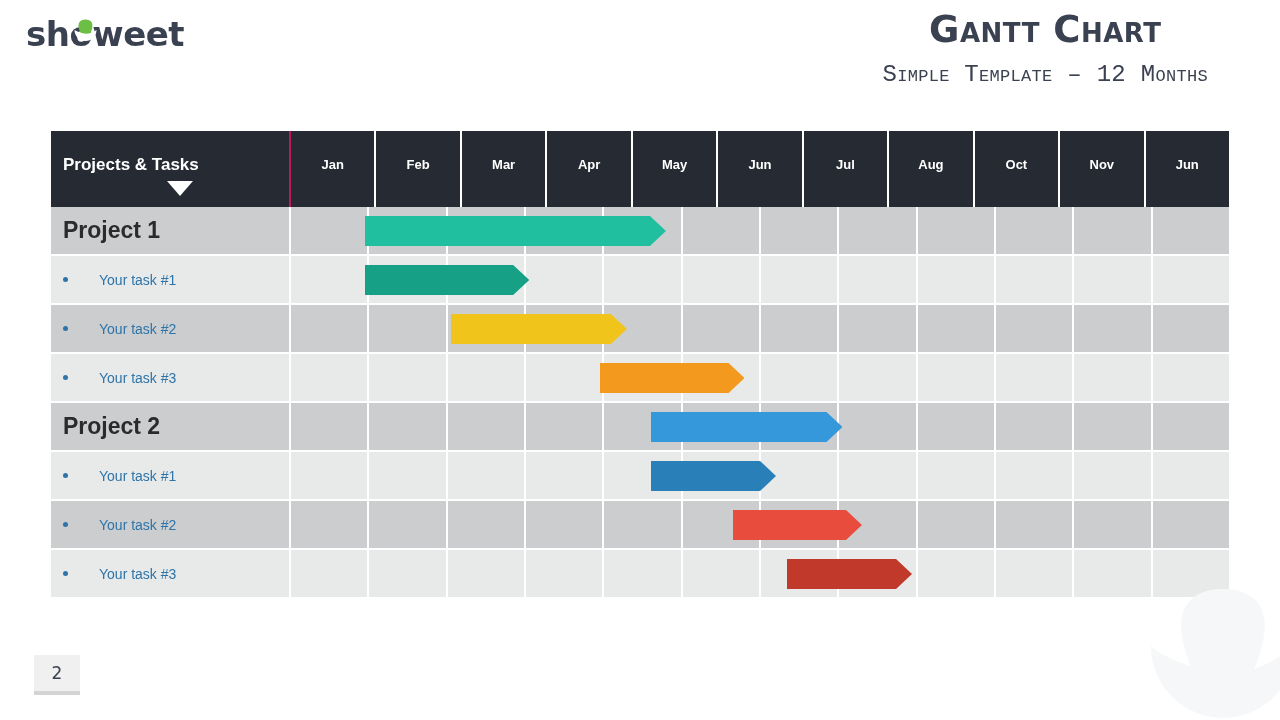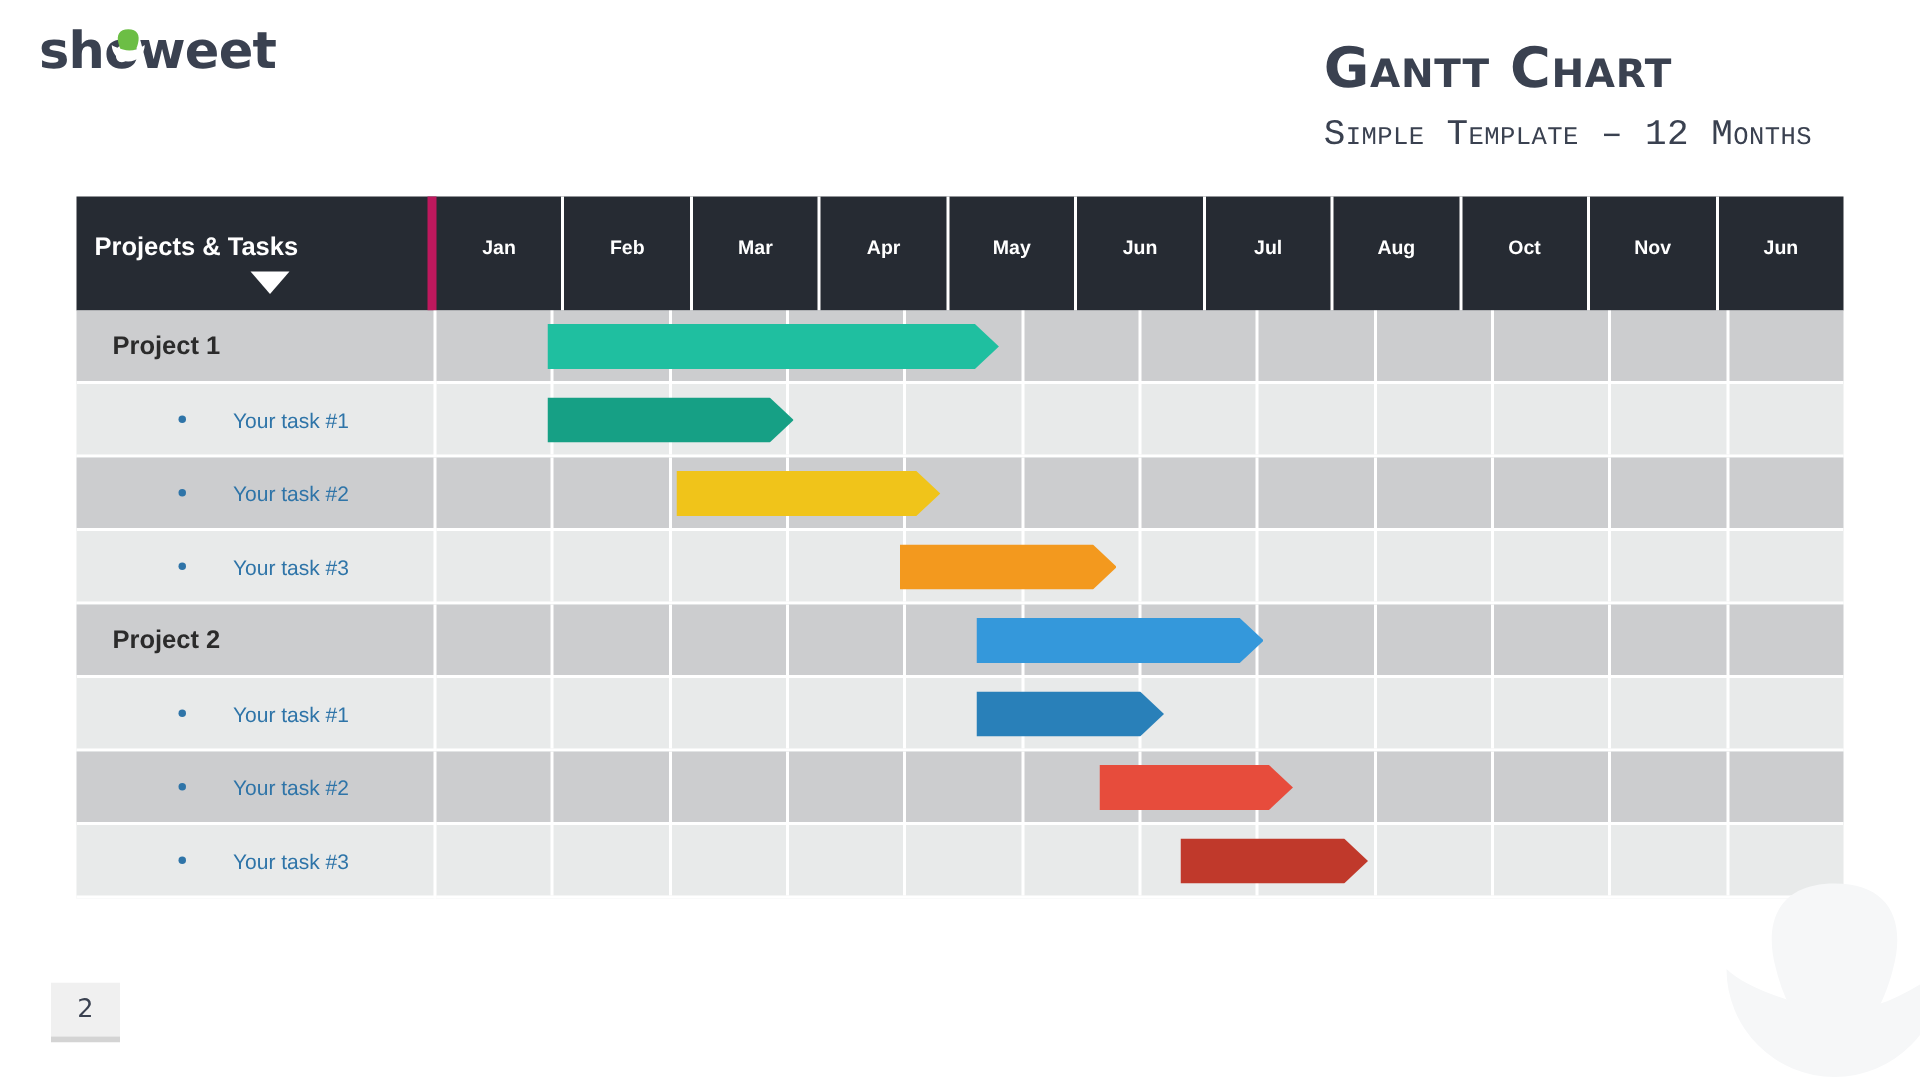--- a/index.html
+++ b/index.html
@@ -49,22 +49,22 @@
     left: 47px;
     top: 4px;
     width: 25px;
     height: 25px;
   }
 
   
   .title-block {
     position: absolute;
     right: 72px;
-    top: 24px;
-    text-align: left;
+    top: 8px;
+    text-align: center;
   }
   .slide-title {
     font-family: "DejaVu Sans", sans-serif;
     font-size: 37px;
     font-weight: bold;
     color: #3a4150;
     font-variant: small-caps;
     letter-spacing: 0.5px;
     line-height: 1.2;
     margin: 0;
@@ -92,21 +92,21 @@
     height: 76px;
   }
   .th-label {
     width: 240px;
     box-sizing: border-box;
     padding: 24px 0 0 12px;
     color: #ffffff;
     font-size: 17px;
     font-weight: bold;
     position: relative;
-    border-right: 6px solid #be185d;
+    border-right: 2px solid #be185d;
   }
   .th-caret {
     position: absolute;
     left: 116px;
     top: 50px;
     width: 0;
     height: 0;
     border-left: 13px solid transparent;
     border-right: 13px solid transparent;
     border-top: 15px solid #ffffff;
@@ -137,30 +137,29 @@
 
   .cell-label {
     width: 240px;
     box-sizing: border-box;
     display: flex;
     align-items: center;
     border-right: 2px solid #ffffff;
     border-bottom: 2px solid #ffffff;
   }
   .row.project .cell-label {
-    padding-left: 24px;
-    font-size: 17px;
+    padding-left: 12px;
+    font-size: 23px;
     font-weight: bold;
     color: #2b2b2b;
   }
   .row.task .cell-label {
     padding-left: 12px;
     font-size: 14px;
     color: #2e74a8;
-    justify-content: center;
   }
   .bullet {
     display: inline-block;
     width: 5px;
     height: 5px;
     border-radius: 50%;
     background: #2e74a8;
     margin-right: 31px;
     flex: 0 0 auto;
   }

